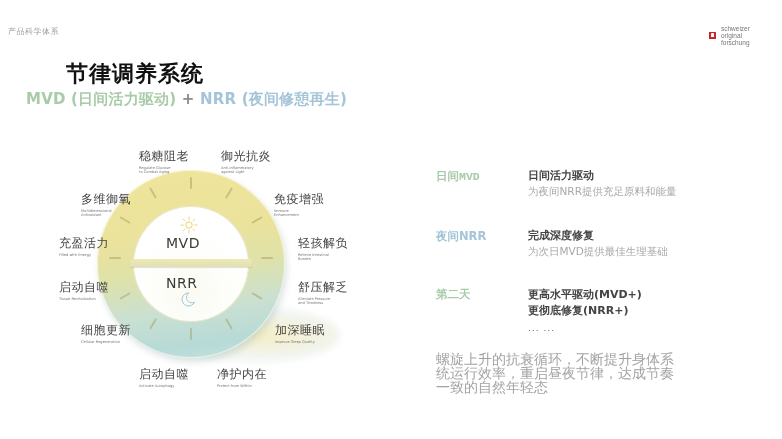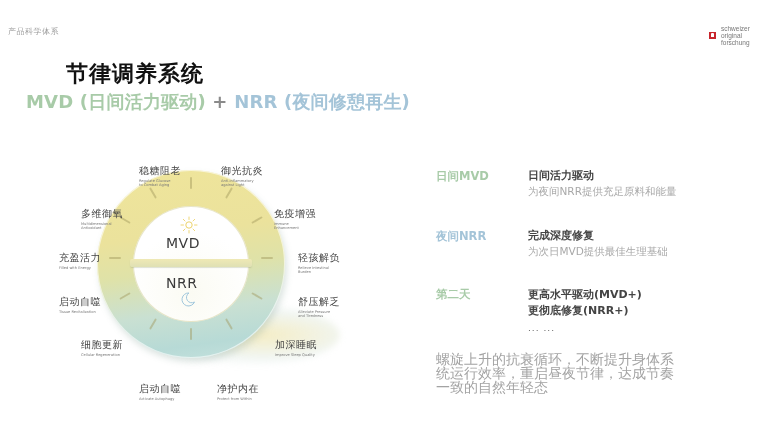--- a/index.html
+++ b/index.html
@@ -8,21 +8,21 @@
     background: #ffffff;
     font-family: "DejaVu Sans", "Liberation Sans", sans-serif;
     color: #222;
   }
   .breadcrumb { position: absolute; left: 8px; top: 26px; font-size: 8px; color: #9a9a9a; letter-spacing: 0.5px; text-align: center; }
   .brand { position: absolute; left: 709px; top: 25px; display: flex; align-items: flex-start; gap: 5px; }
   .brand-mark { width: 7px; height: 7px; background: #c8262d; margin-top: 7px; position: relative; }
   .brand-mark::after { content: ""; position: absolute; left: 2px; top: 1px; width: 3px; height: 4px; background: #fff; border-radius: 1px 1px 0 0; }
   .brand-text { font-size: 6.5px; line-height: 7px; color: #777; font-family: "Liberation Sans", sans-serif; }
   .title { position: absolute; left: 26px; top: 59px; font-size: 22px; font-weight: bold; color: #111; letter-spacing: 1px; margin-left: 40px; }
-  .subtitle { position: absolute; left: 26px; top: 90px; font-size: 18px; font-weight: bold; letter-spacing: 0.2px; }
+  .subtitle { position: absolute; left: 26px; top: 90px; font-size: 15px; font-weight: bold; letter-spacing: 0.2px; }
   .subtitle .mvd { color: #a8cba8; }
   .subtitle .plus { color: #8a8a8a; }
   .subtitle .nrr { color: #a4c4d8; }
 
   
   .wheel-wrap { position: absolute; left: 0; top: 0; width: 400px; height: 439px; }
   .ground-glow {
     position: absolute; left: 150px; top: 305px; width: 190px; height: 60px; border-radius: 50%;
     background: radial-gradient(ellipse at 60% 50%, rgba(235,222,150,0.55), rgba(200,220,210,0.25) 55%, rgba(255,255,255,0) 75%);
     filter: blur(3px);
@@ -42,21 +42,21 @@
     background: linear-gradient(180deg, #efe9b5, #dfe0b4);
     border-radius: 2px; box-shadow: 0 1px 1px rgba(150,160,120,0.3);
   }
   .tick { position: absolute; width: 2px; height: 12px; background: rgba(160,150,90,0.45); border-radius: 1px; transform-origin: center center; }
   .hub-mvd { position: absolute; left: 166px; top: 235px; font-size: 14px; color: #3a3a3a; letter-spacing: 0.5px; }
   .hub-nrr { position: absolute; left: 166px; top: 275px; font-size: 14px; color: #3a3a3a; letter-spacing: 0.5px; }
   .sun-icon { position: absolute; left: 180px; top: 216px; width: 18px; height: 18px; }
   .moon-icon { position: absolute; left: 180px; top: 291px; width: 16px; height: 16px; }
 
   .lbl { position: absolute; }
-  .lbl .zh { font-size: 10px; color: #444; letter-spacing: 0.5px; white-space: nowrap; margin-top: 16px; }
+  .lbl .zh { font-size: 12px; color: #444; letter-spacing: 0.5px; white-space: nowrap; }
   .lbl .en { font-size: 3.6px; color: #777; line-height: 4.4px; white-space: pre-line; margin-top: 1px; }
 
   
   .row-key { position: absolute; font-size: 11.5px; font-weight: bold; }
   .row-head { position: absolute; font-size: 11px; color: #444; font-weight: bold; }
   .row-sub { position: absolute; font-size: 10.5px; color: #a8a8a8; }
   .ellipsis { position: absolute; left: 528px; top: 323px; font-size: 9px; color: #666; letter-spacing: 1px; }
   .summary { position: absolute; left: 436px; top: 352px; width: 240px; font-size: 14px; line-height: 14px; color: #a3a3a3; }
 </style>
 </head>
@@ -166,21 +166,21 @@
     <div class="zh">充盈活力</div>
     <div class="en">Filled with Energy</div>
   </div>
   <div class="lbl" style="left:81px;top:191px;">
     <div class="zh">多维御氧</div>
     <div class="en">Multidimensional
 Antioxidant</div>
   </div>
 </div>
 
-<div class="row-key" style="left:436px;top:169px;color:#a8cba8;">日间MVD</div>
+<div class="row-key" style="left:436px;top:169px;color:#a8cba8;font-family:Liberation Mono, monospace;">日间MVD</div>
 <div class="row-head" style="left:528px;top:168px;">日间活力驱动</div>
 <div class="row-sub" style="left:528px;top:185px;">为夜间NRR提供充足原料和能量</div>
 
 <div class="row-key" style="left:436px;top:229px;color:#a4c4d8;">夜间NRR</div>
 <div class="row-head" style="left:528px;top:228px;">完成深度修复</div>
 <div class="row-sub" style="left:528px;top:245px;">为次日MVD提供最佳生理基础</div>
 
 <div class="row-key" style="left:436px;top:287px;color:#a8cba8;">第二天</div>
 <div class="row-head" style="left:528px;top:287px;">更高水平驱动(MVD+)</div>
 <div class="row-head" style="left:528px;top:303px;">更彻底修复(NRR+)</div>

